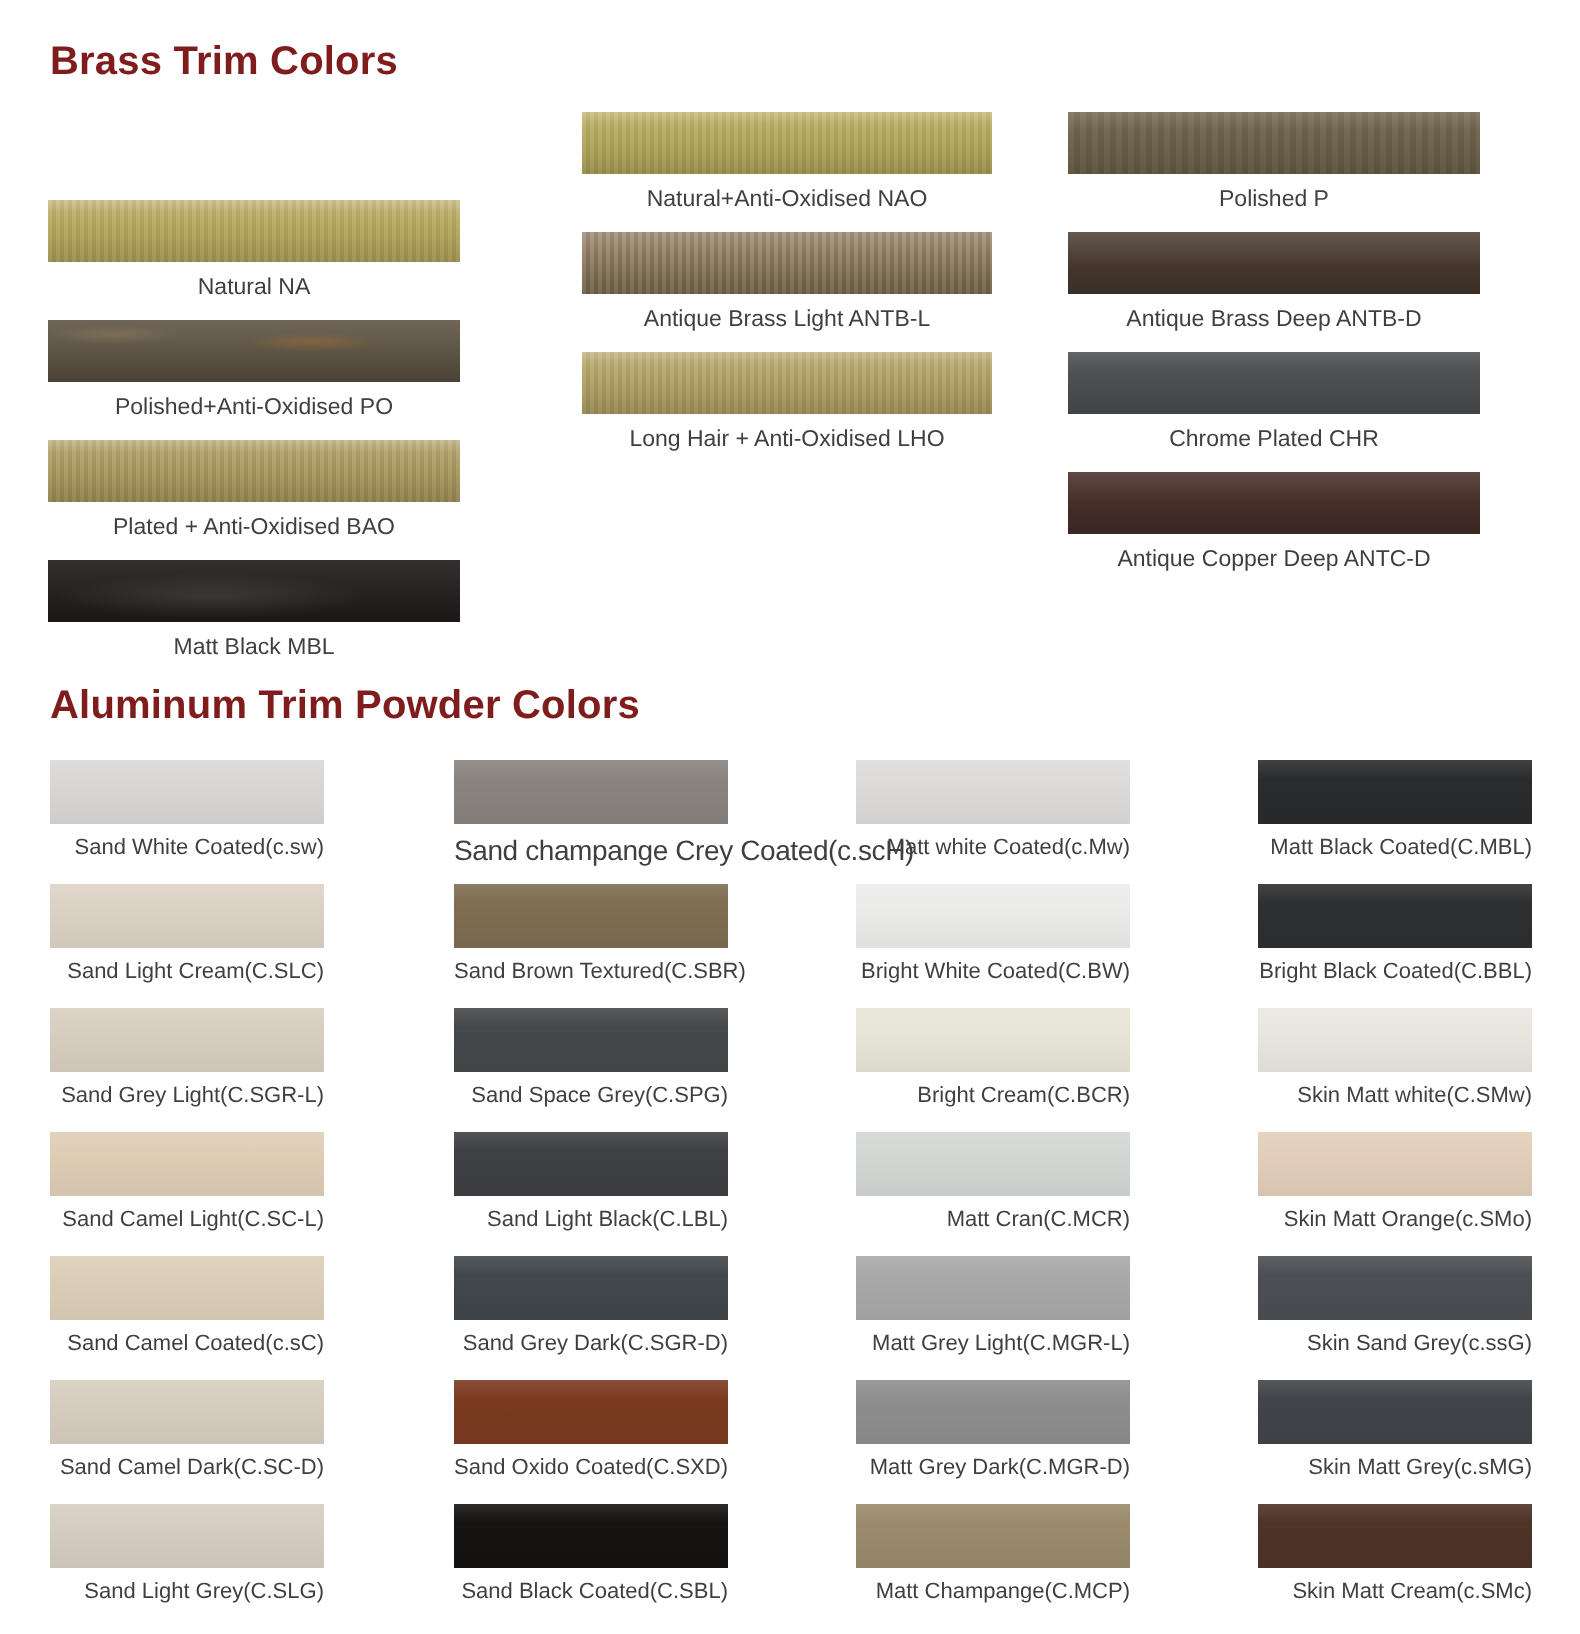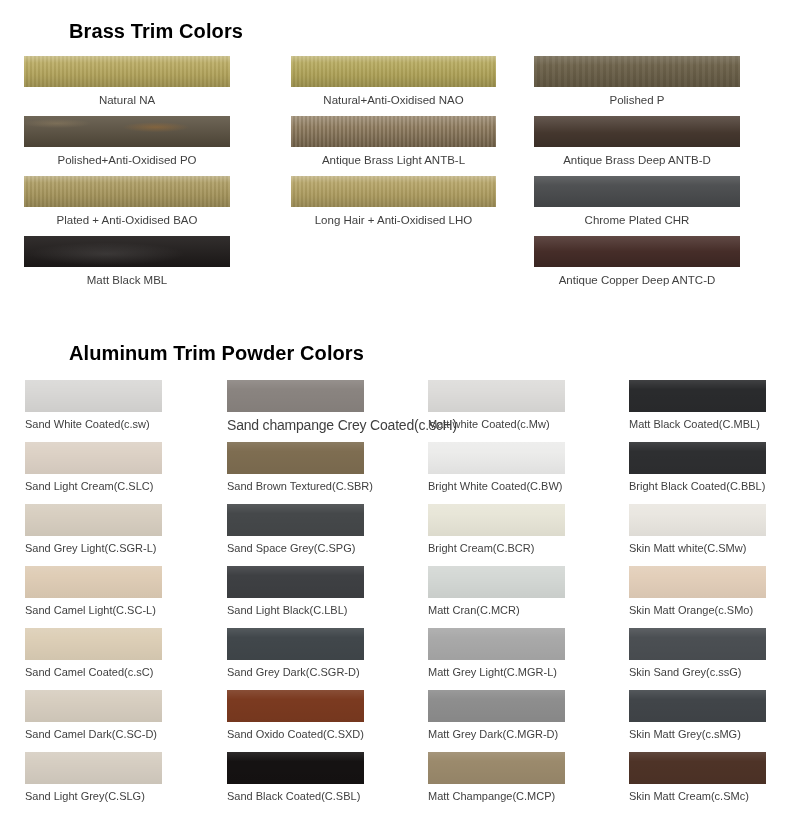--- a/index.html
+++ b/index.html
@@ -20,44 +20,43 @@
     position: relative;
     width: 790px;
     height: 817px;
     background: #fff;
   }
 
   
   .section-title {
     font-size: 20px;
     font-weight: bold;
-    color: #000000;
+    color: #7f1d1d;
     letter-spacing: 0.1px;
     line-height: 1;
-    margin-left: 44px;
   }
   #brass-title { position: absolute; left: 25px; top: 8px; }
   #alum-title  { position: absolute; left: 25px; top: 330px; }
 
   
   .brass-grid {
     position: absolute;
     left: 0;
     top: 56px;
     width: 790px;
   }
   .brass-row {
     position: relative;
     height: 60px;
   }
   .brass-cell {
     position: absolute;
     top: 0;
   }
-  .brass-cell.c0 { left: 24px;  width: 206px; }
+  .brass-cell.c0 { left: 24px;  width: 206px; margin-top: 44px; }
   .brass-cell.c1 { left: 291px; width: 205px; }
   .brass-cell.c2 { left: 534px; width: 206px; }
 
   .brass-swatch {
     height: 31px;
     width: 100%;
     display: block;
   }
   .brass-label {
     display: block;
@@ -90,21 +89,21 @@
   .alum-cell.a2 { left: 428px; }
   .alum-cell.a3 { left: 629px; }
 
   .alum-swatch {
     height: 32px;
     width: 137px;
     display: block;
   }
   .alum-label {
     display: block;
-    text-align: left;
+    text-align: right;
     font-size: 11px;
     color: #3f3f3f;
     padding-top: 6px;
     line-height: 1.1;
     white-space: nowrap;
   }
   .alum-label.tight {
     font-size: 14px;
     letter-spacing: -0.2px;
   }

